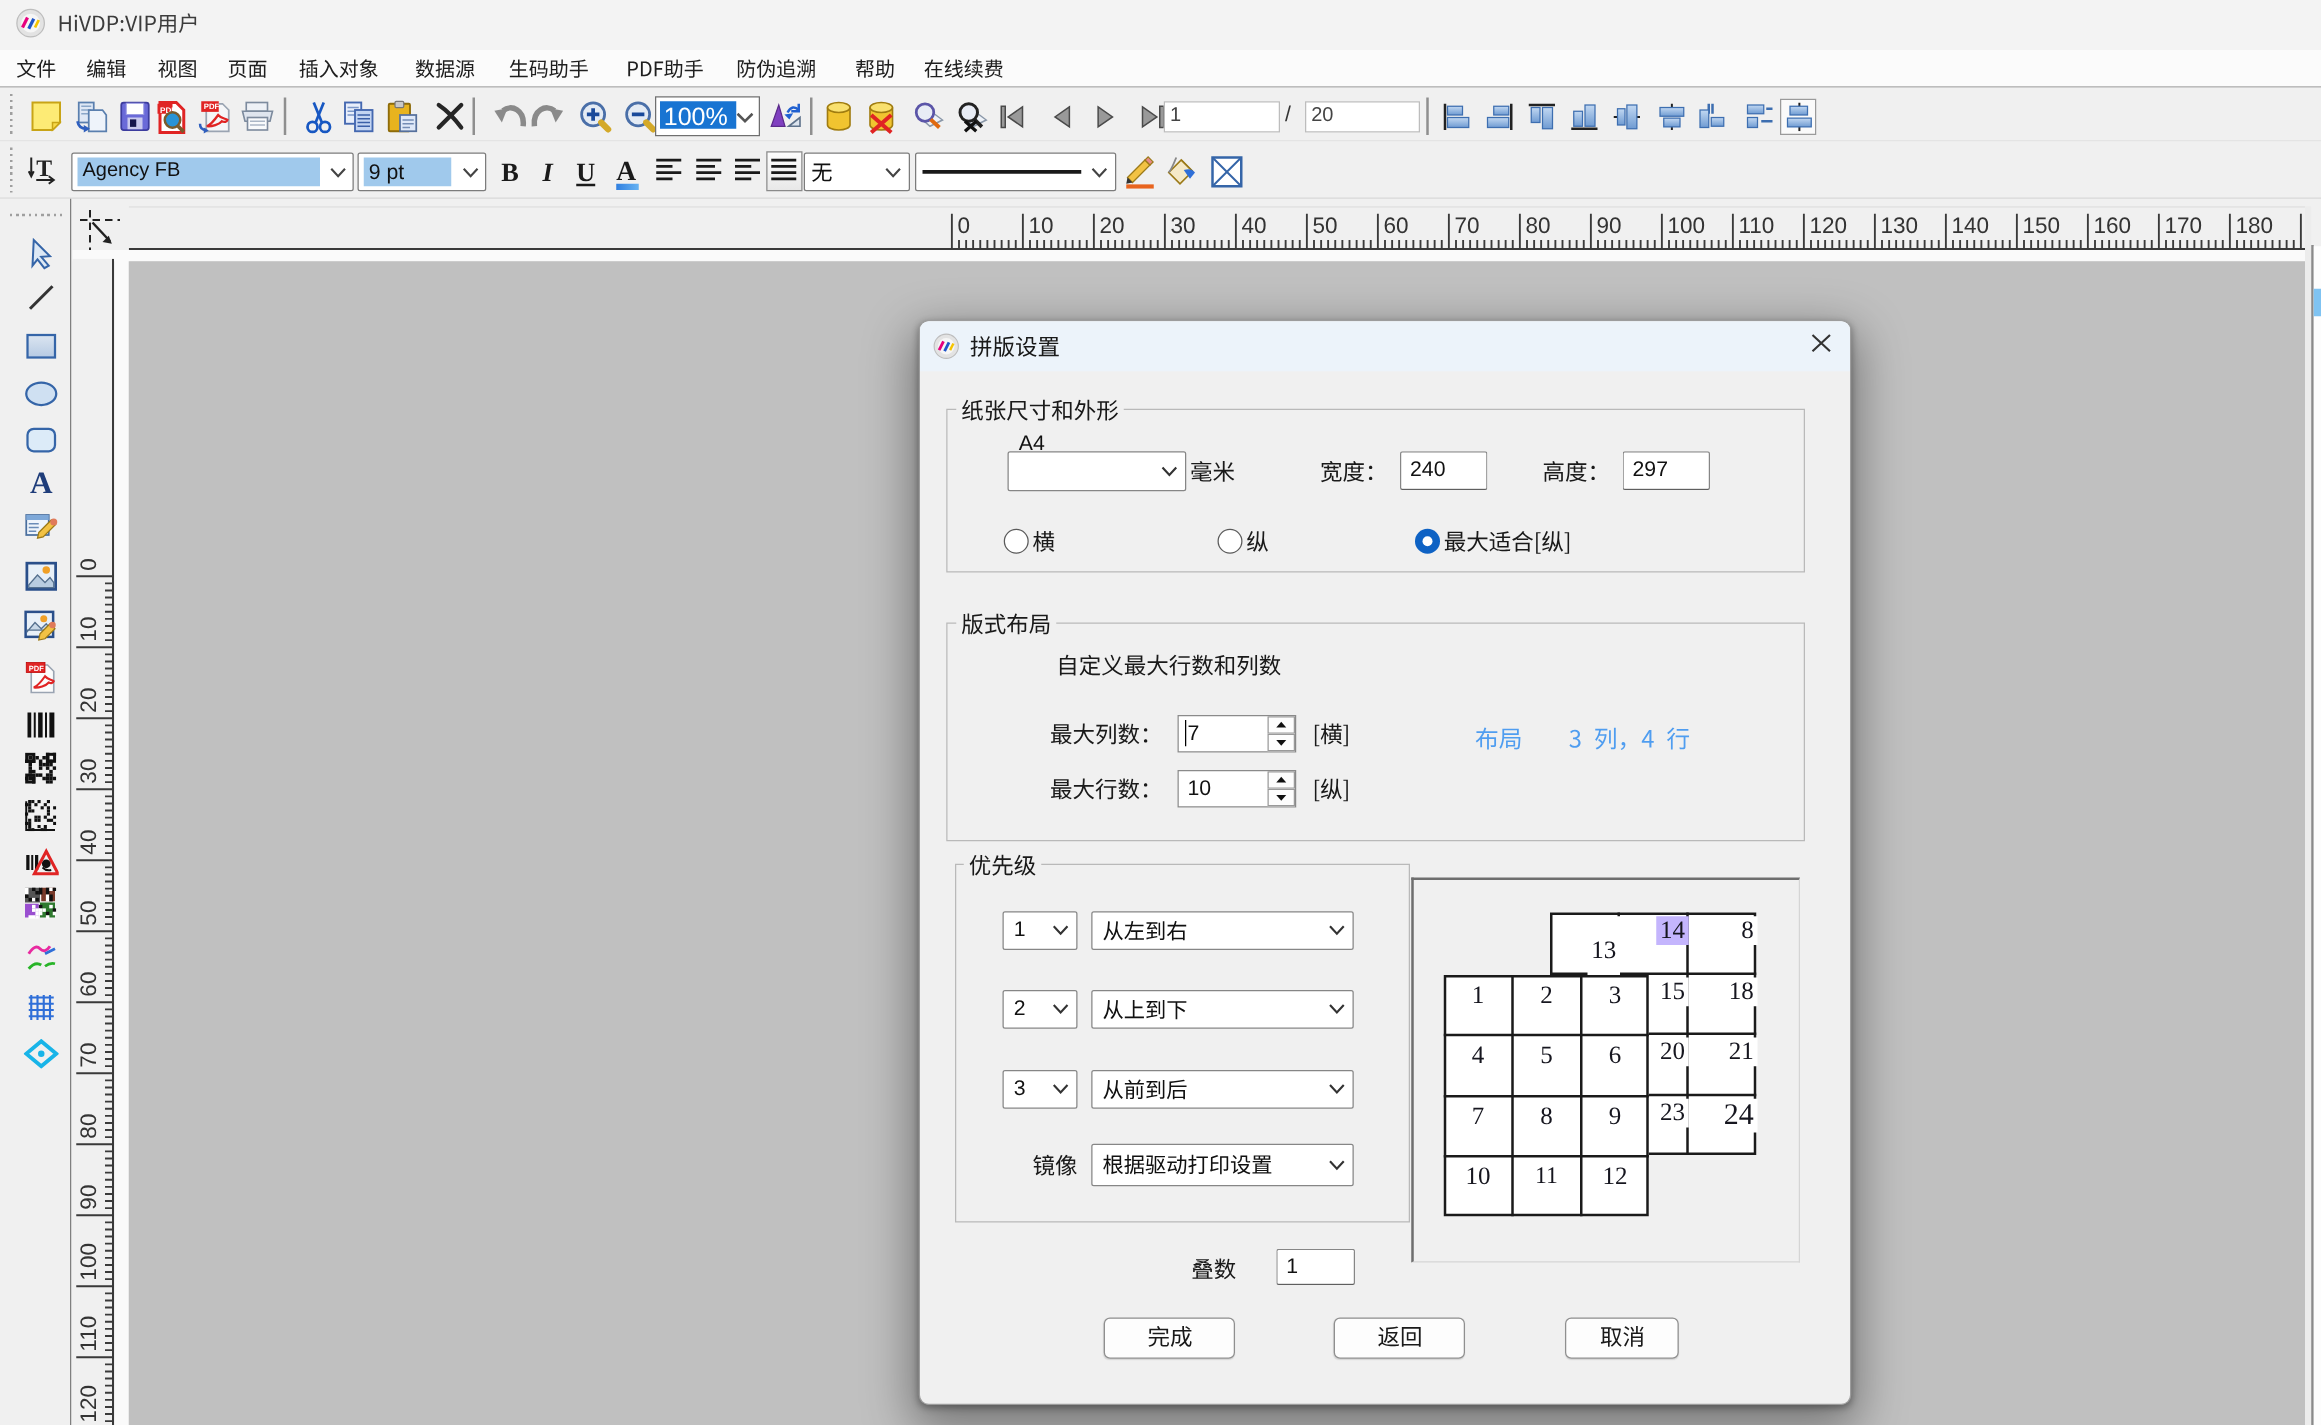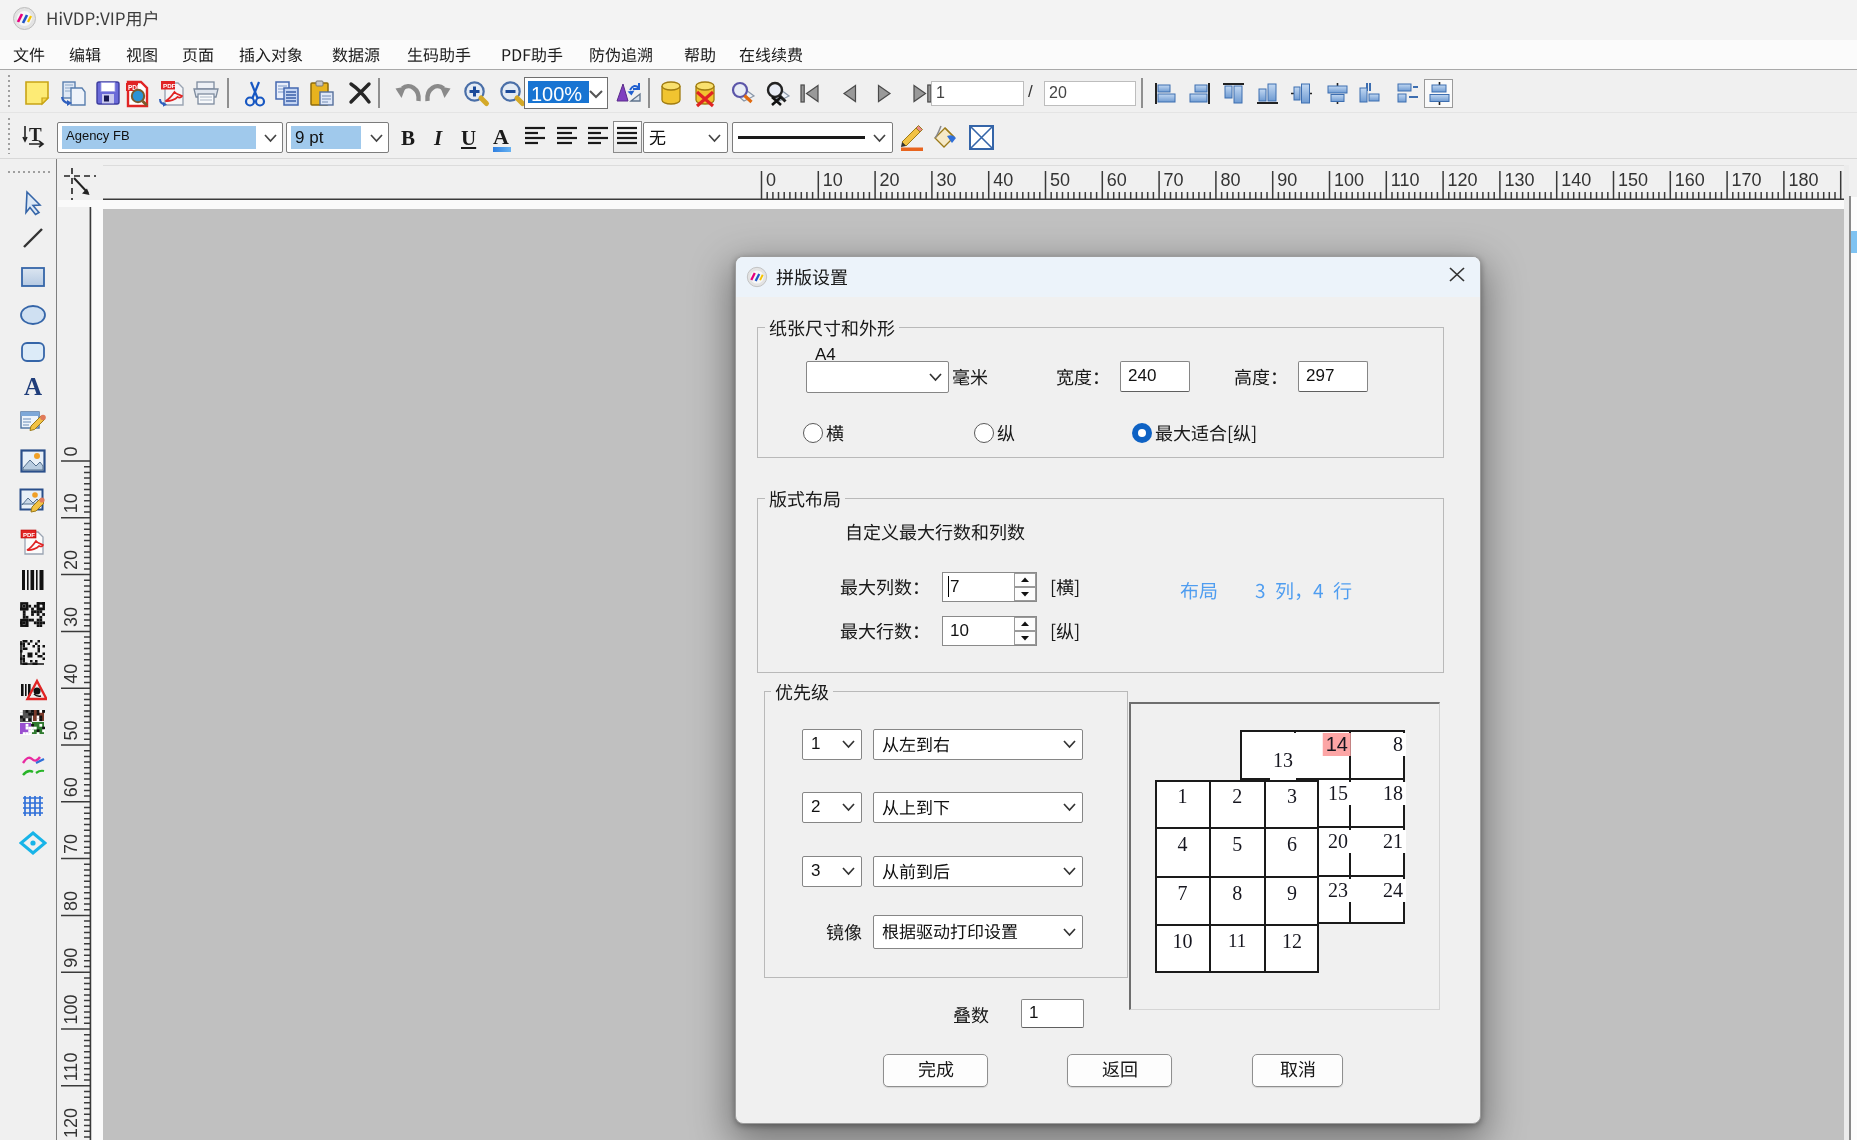--- a/index.html
+++ b/index.html
@@ -416,21 +416,21 @@
     <rect x="4" y="3" width="14" height="7" fill="url(#bg1)" stroke="#3d6eb0" stroke-width="1"></rect>
     <rect x="2" y="12.5" width="19" height="7" fill="url(#bg1)" stroke="#3d6eb0" stroke-width="1"></rect>
   </svg>
 <svg class="ab" style="left:21px;top:123px" width="28" height="28" viewBox="0 0 28 28">
     <path d="M4 3 v14 M2 14 l2 4 2 -4" stroke="#222" stroke-width="1.6" fill="none"></path>
 <text x="8" y="18" font-family="Liberation Serif" font-size="19" font-weight="bold" fill="#222">T</text>
 <path d="M8 21 h14 M18 18 l4 3 -4 3" stroke="#222" stroke-width="1.6" fill="none"></path>
   </svg>
 <div class="ab" style="left:57px;top:122px;width:226px;height:31px;background:#fff;border:1px solid #7c7c7c;border-radius:2px"></div>
 <div class="ab" style="left:62px;top:126px;width:194px;height:23px;background:#a0c9ec"></div>
-<div class="tx" style="left:66px;top:128px;font-size:13px;color:#111">Agency FB</div>
+<div class="tx" style="left:66px;top:128px;font-size:16px;color:#111">Agency FB</div>
 <svg class="ab" style="left:263px;top:133px" width="15" height="10">
     <path d="M2 2 L7.5 8 L13 2" fill="none" stroke="#444" stroke-width="1.7"></path>
   </svg>
 <div class="ab" style="left:286px;top:122px;width:103px;height:31px;background:#fff;border:1px solid #7c7c7c;border-radius:2px"></div>
 <div class="ab" style="left:291px;top:126px;width:70px;height:23px;background:#a0c9ec"></div>
 <div class="tx" style="left:295px;top:128px;font-size:17px;color:#111">9 pt</div>
 <svg class="ab" style="left:369px;top:133px" width="15" height="10">
     <path d="M2 2 L7.5 8 L13 2" fill="none" stroke="#444" stroke-width="1.7"></path>
   </svg>
 <div class="tx" style="left:401px;top:126px;font-size:21px;font-family:'Liberation Serif';font-weight:bold;color:#1a1a1a">B</div>
@@ -1006,28 +1006,28 @@
     <path d="M2 2 L7.5 8 L13 2" fill="none" stroke="#333" stroke-width="1.7"></path>
   </svg>
 <div class="ab" style="left:1129px;top:702px;width:311px;height:308px;background:#f0f0f0;border-top:2px solid #6e6e6e;border-left:2px solid #6e6e6e;border-right:1px solid #d5d5d5;border-bottom:1px solid #d5d5d5"></div>
 <div class="ab" style="left:1240px;top:730px;width:165px;height:194px;background:#fff;border:2px solid #1a1a1a"></div>
 <div class="ab" style="left:1294.0px;top:730px;width:2px;height:194px;background:#1a1a1a"></div>
 <div class="ab" style="left:1349.0px;top:730px;width:2px;height:194px;background:#1a1a1a"></div>
 <div class="ab" style="left:1240px;top:777.5px;width:165px;height:2px;background:#1a1a1a"></div>
 <div class="ab" style="left:1240px;top:826.0px;width:165px;height:2px;background:#1a1a1a"></div>
 <div class="ab" style="left:1240px;top:874.5px;width:165px;height:2px;background:#1a1a1a"></div>
 <div class="tx" style="left:1296.0px;top:733.2px;transform:translateX(-100%);background:#fff;padding:16px 3px;font-family:'Liberation Serif';font-size:20px;color:#16161f">13</div>
-<div class="tx" style="left:1351.0px;top:733.2px;transform:translateX(-100%);background:#fca5a5;padding:0 3px;font-family:Liberation Sans, sans-serif;font-size:20px;color:#16161f">14</div>
+<div class="tx" style="left:1351.0px;top:733.2px;transform:translateX(-100%);background:#c4b5fd;padding:0 3px;font-family:Liberation Serif, serif;font-size:20px;color:#16161f">14</div>
 <div class="tx" style="left:1406.0px;top:733.2px;transform:translateX(-100%);background:#fff;padding:0 3px;font-family:'Liberation Serif';font-size:20px;color:#16161f">8</div>
 <div class="tx" style="left:1351.0px;top:781.7px;transform:translateX(-100%);background:#fff;padding:0 3px;font-family:'Liberation Serif';font-size:20px;color:#16161f">15</div>
 <div class="tx" style="left:1406.0px;top:781.7px;transform:translateX(-100%);background:#fff;padding:0 3px;font-family:'Liberation Serif';font-size:20px;color:#16161f">18</div>
 <div class="tx" style="left:1351.0px;top:830.2px;transform:translateX(-100%);background:#fff;padding:0 3px;font-family:'Liberation Serif';font-size:20px;color:#16161f">20</div>
 <div class="tx" style="left:1406.0px;top:830.2px;transform:translateX(-100%);background:#fff;padding:0 3px;font-family:'Liberation Serif';font-size:20px;color:#16161f">21</div>
 <div class="tx" style="left:1351.0px;top:878.7px;transform:translateX(-100%);background:#fff;padding:0 3px;font-family:'Liberation Serif';font-size:20px;color:#16161f">23</div>
-<div class="tx" style="left:1406.0px;top:878.7px;transform:translateX(-100%);background:#fff;padding:0 3px;font-family:'Liberation Serif';font-size:20px;color:#16161f">24</div>
+<div class="tx" style="left:1406.0px;top:878.7px;transform:translateX(-100%);background:#fff;padding:0 3px;font-family:'Liberation Serif';font-size:24px;color:#16161f">24</div>
 <div class="ab" style="left:1155px;top:780px;width:164px;height:193px;background:#fff;border:2px solid #1a1a1a"></div>
 <div class="ab" style="left:1208.8px;top:780px;width:2px;height:193px;background:#1a1a1a"></div>
 <div class="ab" style="left:1263.7px;top:780px;width:2px;height:193px;background:#1a1a1a"></div>
 <div class="ab" style="left:1155px;top:827.2px;width:164px;height:2px;background:#1a1a1a"></div>
 <div class="ab" style="left:1155px;top:875.5px;width:164px;height:2px;background:#1a1a1a"></div>
 <div class="ab" style="left:1155px;top:923.8px;width:164px;height:2px;background:#1a1a1a"></div>
 <div class="tx" style="left:1182.4px;top:785.0px;transform:translateX(-50%);font-family:'Liberation Serif';font-size:20px;color:#16161f">1</div>
 <div class="tx" style="left:1237.2px;top:785.0px;transform:translateX(-50%);font-family:'Liberation Serif';font-size:20px;color:#16161f">2</div>
 <div class="tx" style="left:1292.1px;top:785.0px;transform:translateX(-50%);font-family:'Liberation Serif';font-size:20px;color:#16161f">3</div>
 <div class="tx" style="left:1182.4px;top:833.2px;transform:translateX(-50%);font-family:'Liberation Serif';font-size:20px;color:#16161f">4</div>

